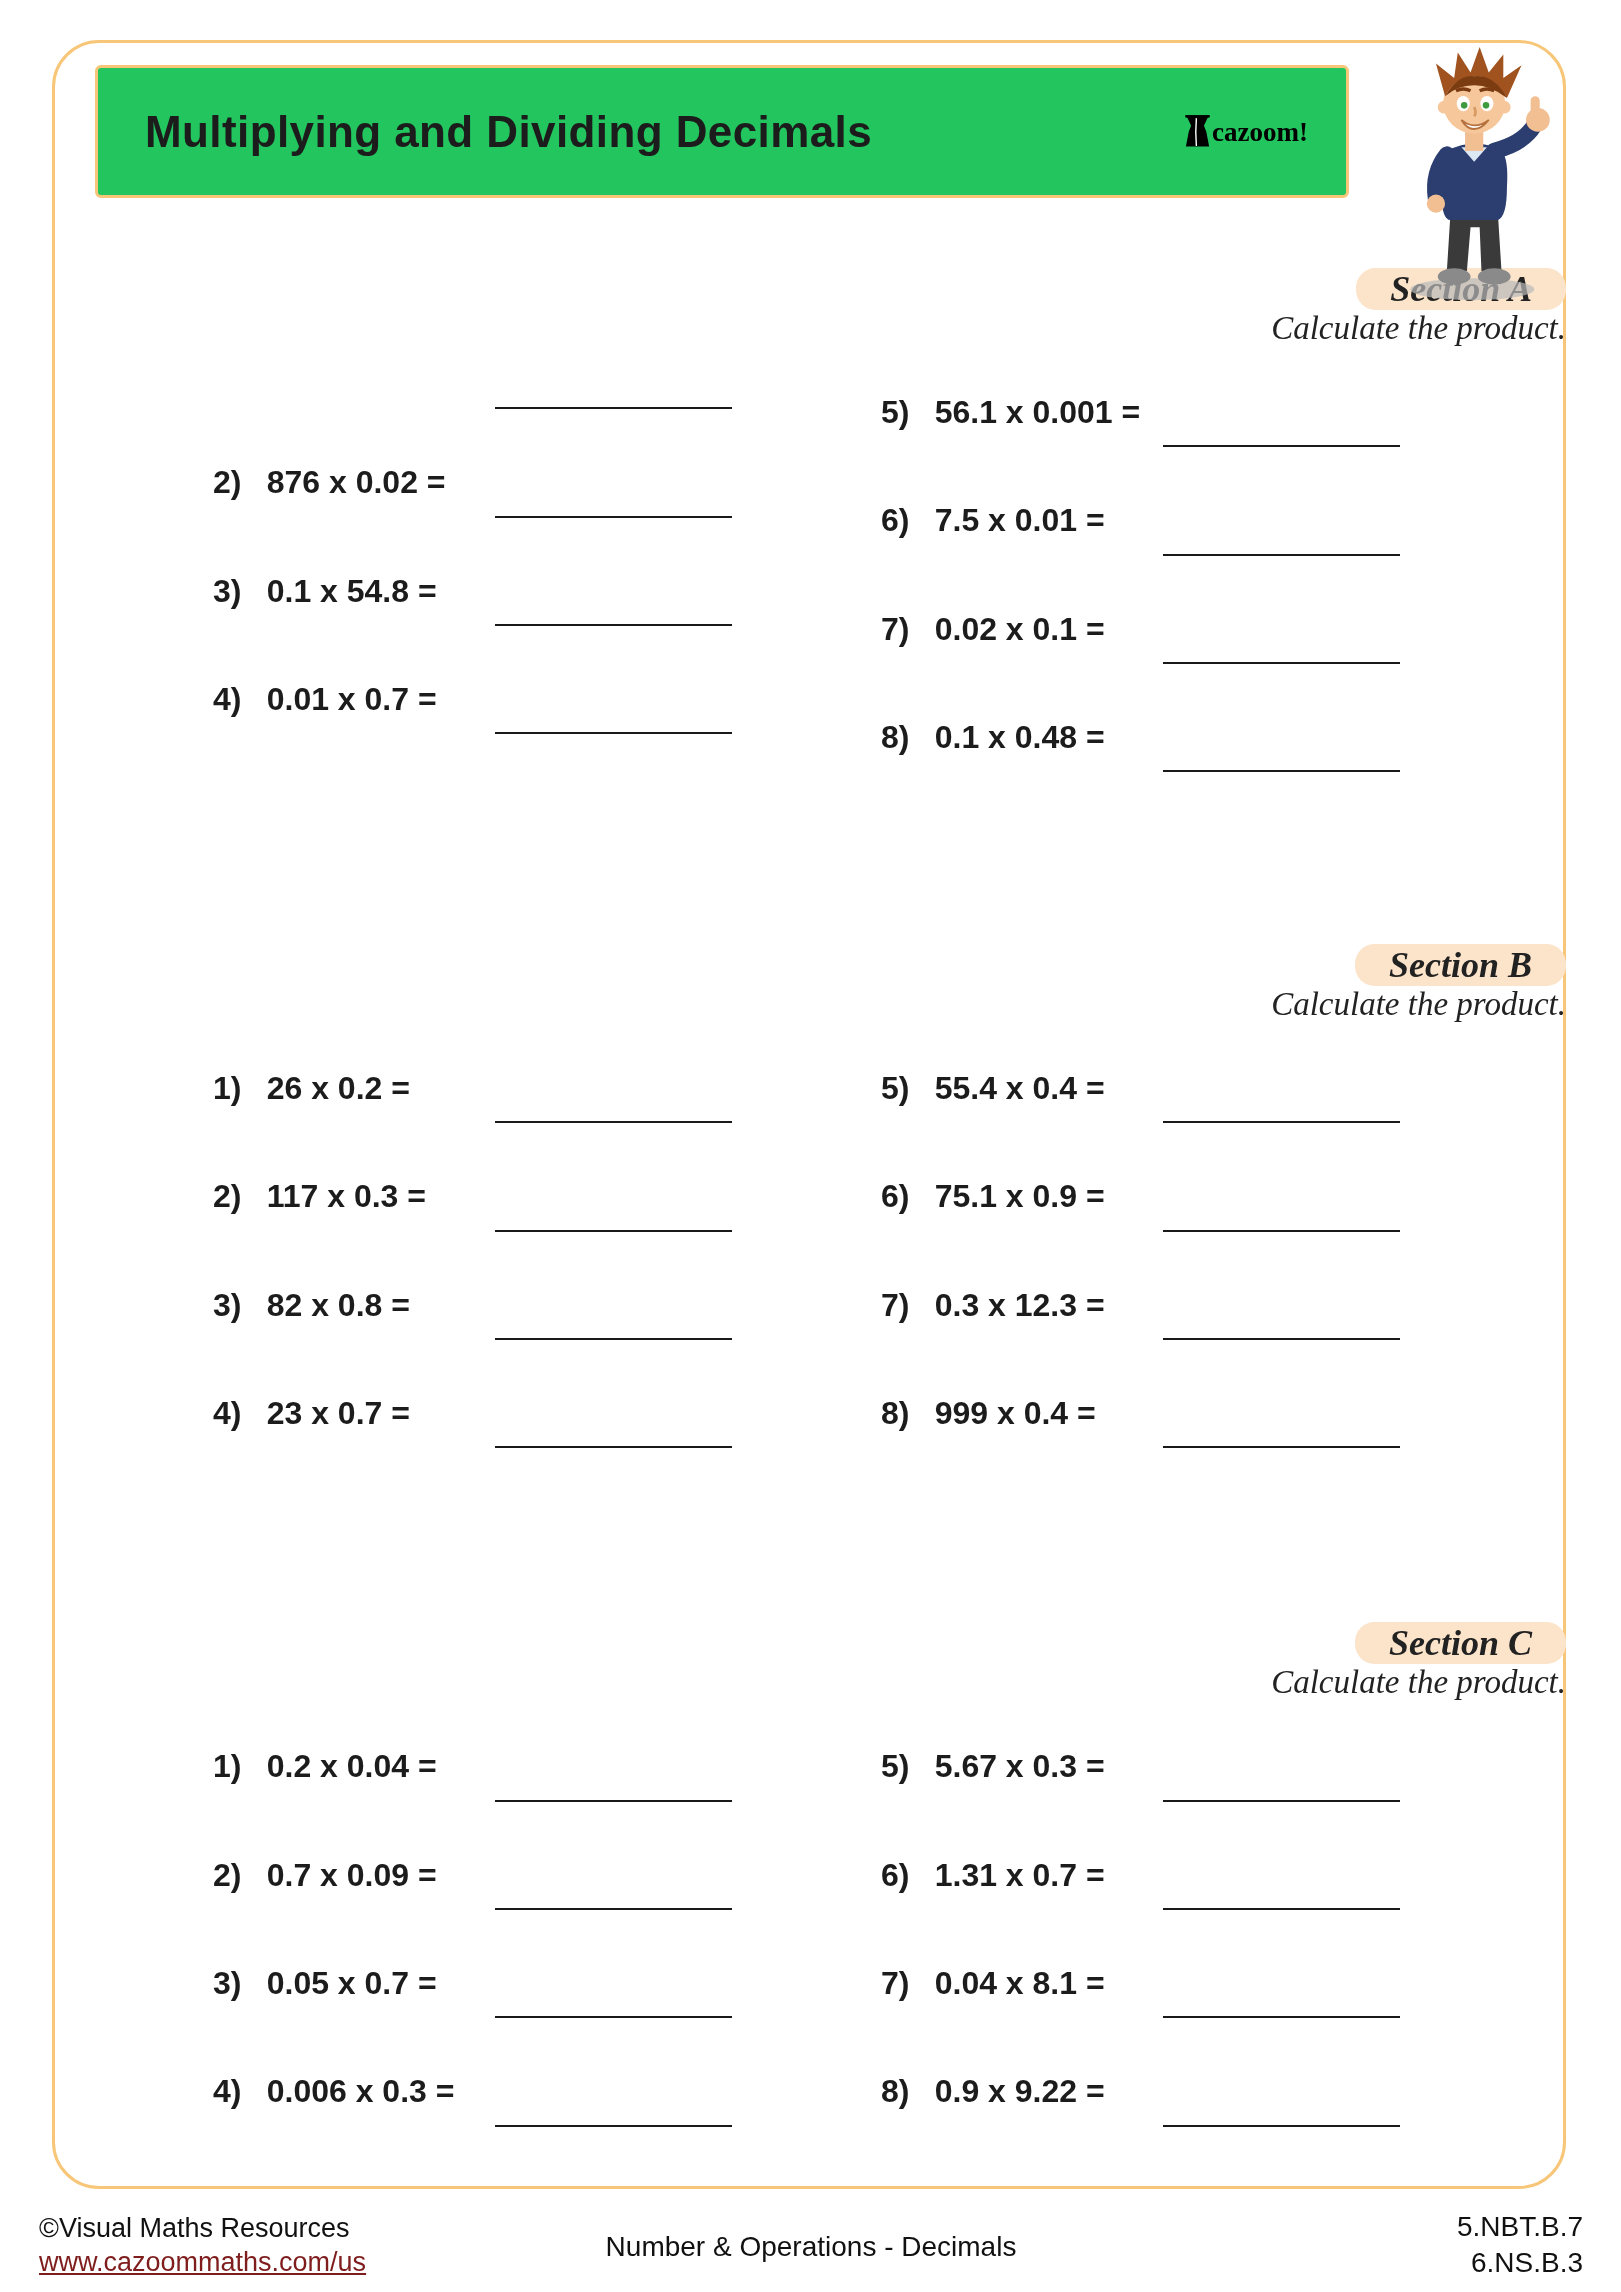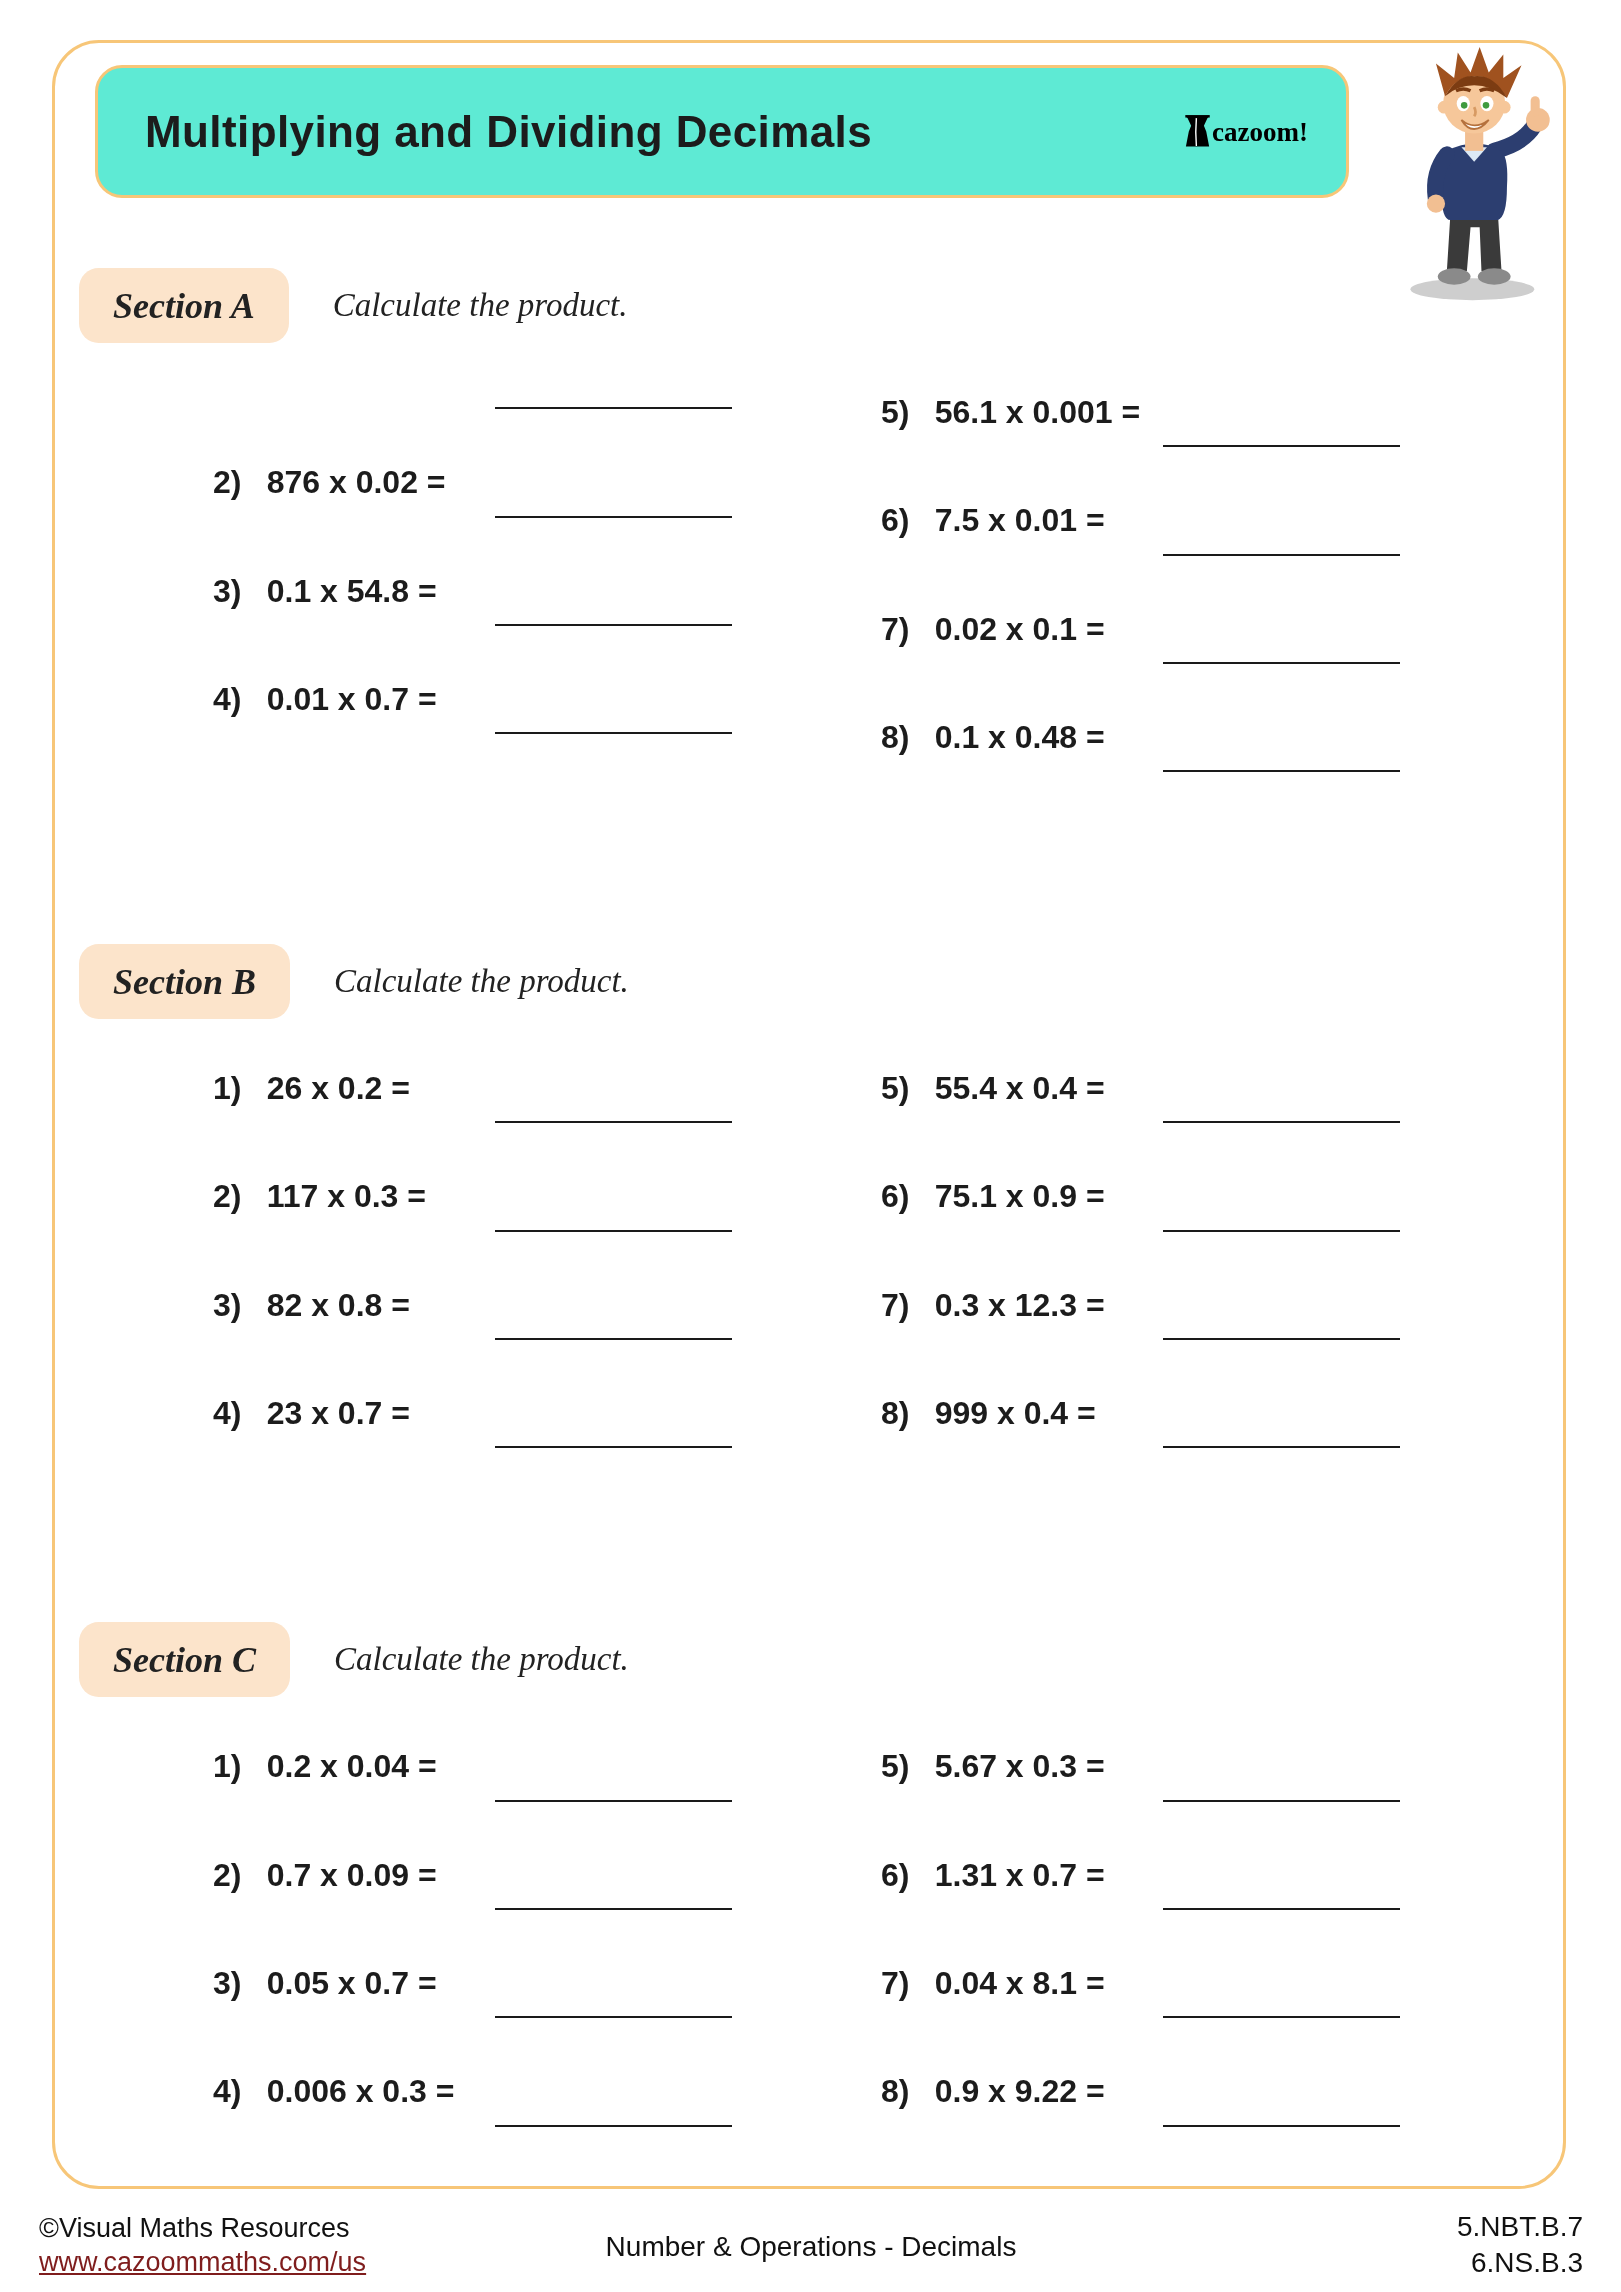--- a/index.html
+++ b/index.html
@@ -22,27 +22,27 @@
   }
   .content {
     position: absolute;
     left: 52px; top: 40px;
     width: 1514px;
   }
   .header-box {
     margin: 25px 0 0 43px;
     width: 1254px; height: 133px;
     border: 3.6px solid #F7C678;
-    border-radius: 27px;
+    border-radius: 6px;
     box-sizing: border-box;
     display: flex;
     align-items: center;
     justify-content: space-between;
     padding: 0 38px 0 47px;
-    background: #5eead4;
+    background: #22c55e;
   }
   .title {
     font-size: 44px;
     font-weight: bold;
     letter-spacing: 0.4px;
     color: #1c1c1c;
   }
   .logo {
     display: flex;
     flex-direction: row;
@@ -62,22 +62,23 @@
     left: 1384px; top: 38px;
     width: 184px; height: 264px;
     z-index: 3;
   }
   .section { }
   .sec-a { margin-top: 70px; }
   .sec-b { margin-top: 118px; }
   .sec-c { margin-top: 120px; }
   .section-header {
     display: flex;
-    align-items: center;
+    align-items: flex-end;
     height: 75px;
+    flex-direction: column;
   }
   .pill {
     margin-left: 27px;
     background: #FCE4CB;
     border-radius: 19.7px;
     padding: 0 34px;
     height: 75px;
     display: flex;
     align-items: center;
     font-family: "Liberation Serif", serif;

